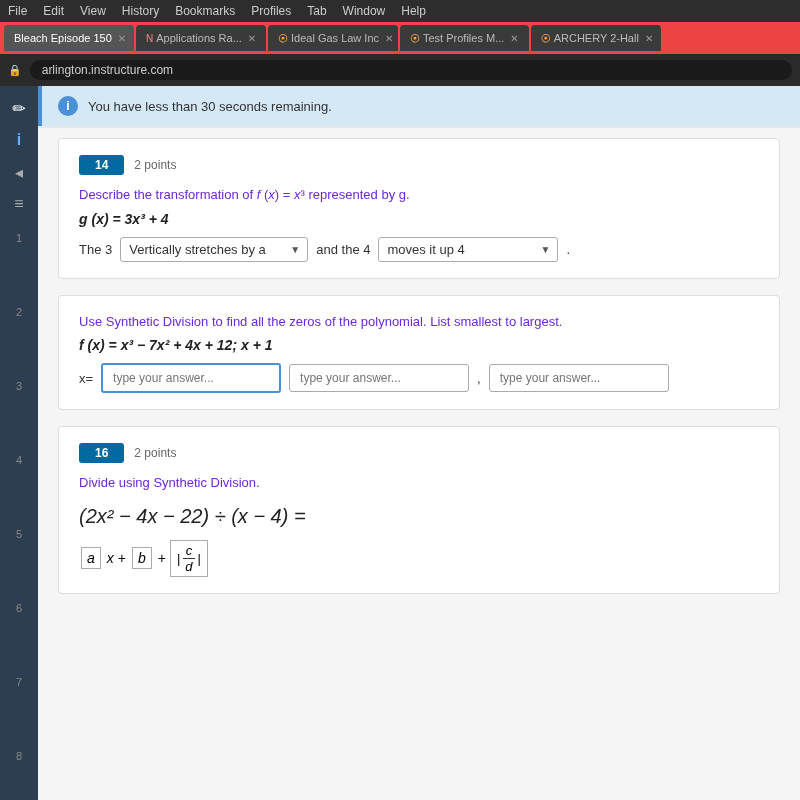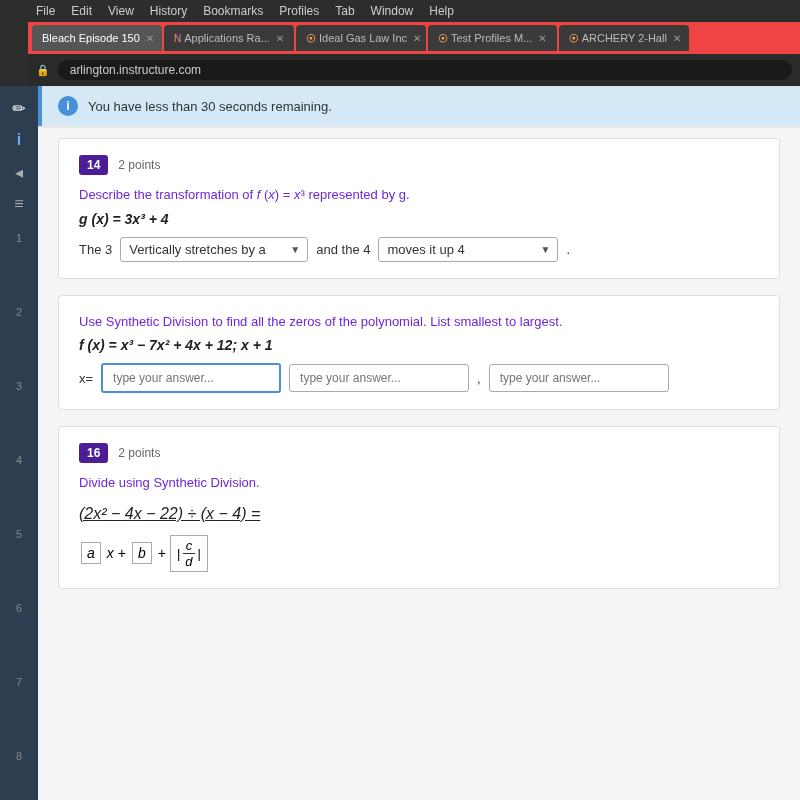--- a/index.html
+++ b/index.html
@@ -1,19 +1,19 @@
 <!DOCTYPE html>
 <html><head>
   <meta charset="utf-8">
   <style>
     * { margin: 0; padding: 0; box-sizing: border-box; }
     body { font-family: Arial, sans-serif; font-size: 13px; background: #1a1a2e; width: 800px; height: 800px; overflow: hidden; }
 
     
-    .browser-chrome { background: #2d2d2d; width: 800px; padding-left: 28px; }
+    .browser-chrome { background: #2d2d2d; width: 800px; }
 
     .menu-bar { background: #2d2d2d; display: flex; align-items: center; padding: 3px 8px; gap: 16px; color: #ccc; font-size: 12px; height: 22px; }
     .menu-bar span { cursor: pointer; }
 
     .tab-bar { background: #ef4444; display: flex; align-items: center; height: 32px; padding: 0 4px; overflow: hidden; }
     .tab { display: flex; align-items: center; background: #3a3a3a; color: #bbb; font-size: 11px; padding: 4px 10px; border-radius: 4px 4px 0 0; margin-right: 2px; height: 26px; white-space: nowrap; max-width: 130px; overflow: hidden; cursor: pointer; }
     .tab.active { background: #555; color: #fff; }
     .tab .close-btn { margin-left: 6px; font-size: 10px; color: #999; }
 
     .address-bar { background: #2a2a2a; display: flex; align-items: center; padding: 4px 8px; height: 32px; gap: 8px; }
@@ -34,41 +34,41 @@
 
     
     .alert-banner { background: #d4e8f5; border-left: 4px solid #4a90d9; padding: 10px 16px; display: flex; align-items: center; gap: 10px; font-size: 13px; color: #333; margin-bottom: 2px; }
     .alert-icon { background: #4a90d9; color: white; border-radius: 50%; width: 20px; height: 20px; display: flex; align-items: center; justify-content: center; font-size: 12px; font-weight: bold; flex-shrink: 0; }
 
     
     .questions-area { background: #f5f5f5; padding: 10px 20px; min-height: 700px; }
 
     .question-block { background: #fff; border-radius: 4px; padding: 16px 20px; margin-bottom: 16px; border: 1px solid #ddd; }
     .question-header { display: flex; align-items: center; gap: 10px; margin-bottom: 10px; }
-    .question-num { background: #4c1d95; color: #fff; font-size: 12px; font-weight: bold; padding: 3px 8px; border-radius: 3px; }
+    .question-num { background: #0369a1; color: #fff; font-size: 12px; font-weight: bold; padding: 3px 16px; border-radius: 3px; }
     .question-points { color: #666; font-size: 12px; }
     .question-text { font-size: 13px; color: #6d28d9; margin-bottom: 6px; line-height: 1.5; }
     .math-formula { font-style: italic; font-size: 14px; color: #222; margin-bottom: 10px; font-weight: bold; }
 
     
     .answer-row { display: flex; align-items: center; gap: 8px; flex-wrap: wrap; margin-top: 8px; font-size: 13px; color: #333; }
     .dropdown-select { border: 1px solid #aaa; border-radius: 3px; padding: 4px 24px 4px 8px; font-size: 13px; background: #fff; appearance: none; cursor: pointer; position: relative; min-width: 180px; color: #333; }
     .dropdown-wrapper { position: relative; display: inline-block; }
     .dropdown-arrow { position: absolute; right: 8px; top: 50%; transform: translateY(-50%); color: #555; font-size: 10px; pointer-events: none; }
 
     
     .inputs-row { display: flex; align-items: center; gap: 8px; margin-top: 10px; flex-wrap: wrap; }
     .answer-input { border: 1px solid #aaa; border-radius: 3px; padding: 6px 10px; font-size: 12px; color: #999; width: 180px; outline: none; }
     .answer-input.first { border-color: #4a90d9; border-width: 2px; }
     .x-label { font-size: 13px; color: #333; }
     .comma { font-size: 13px; color: #333; }
 
     .answer-bracket { font-size: 14px; font-style: italic; border: 1px solid #aaa; padding: 2px 5px; margin: 0 2px; }
 
-    .math-line { font-size: 16px; color: #222; margin: 12px 0; font-style: italic; text-decoration: underline; }
+    .math-line { font-size: 20px; color: #222; margin: 12px 0; font-style: italic; }
   </style>
 </head>
 <body>
 
 <div class="browser-chrome">
 
   <div class="menu-bar">
     <span>File</span>
     <span>Edit</span>
     <span>View</span>

